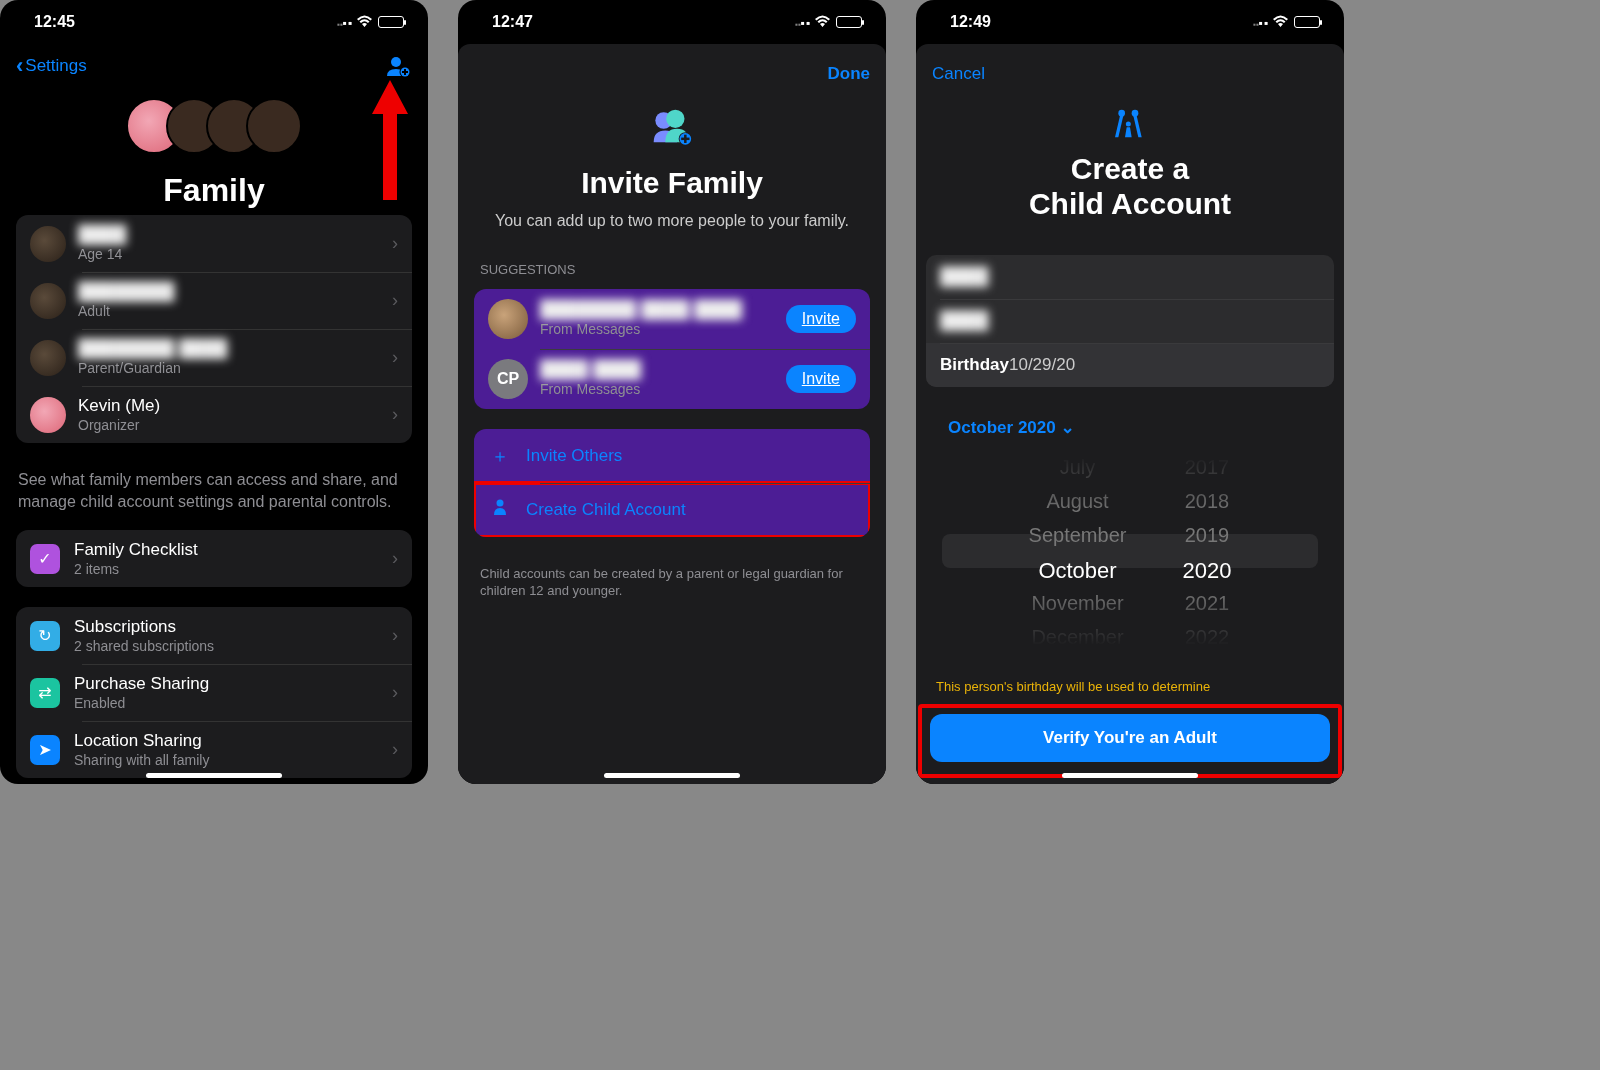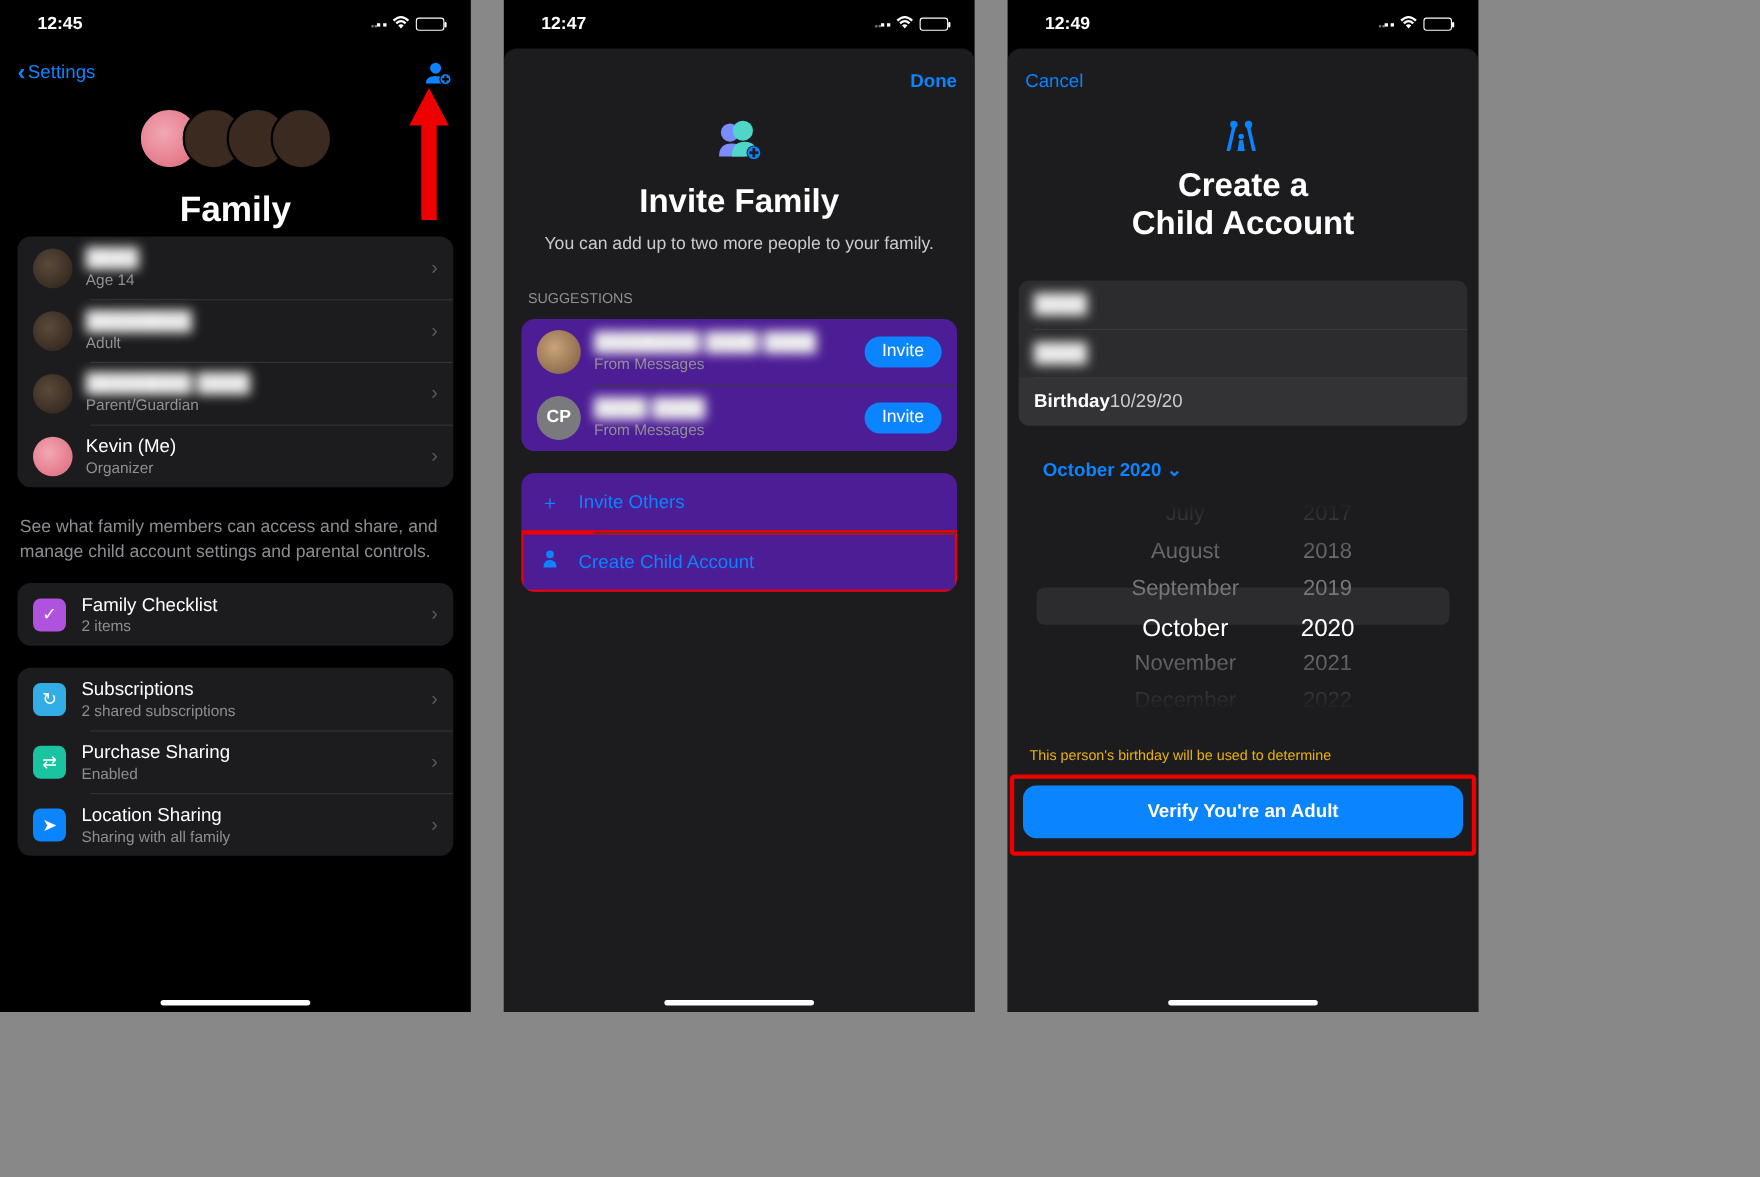--- a/index.html
+++ b/index.html
@@ -6,26 +6,27 @@
   body {
     background: #888;
     font-family: -apple-system, "SF Pro Text", "Helvetica Neue", Arial, sans-serif;
     display: flex;
     gap: 30px;
     padding: 0;
     justify-content: flex-start;
   }
   .phone {
     width: 428px;
-    height: 920px;
+    height: 784px;
     background: #000;
     color: #fff;
     position: relative;
     overflow: hidden;
     flex-shrink: 0;
+    border-radius: 18px;
   }
   .phone.sheet-bg { background: #000; }
   .status-bar {
     height: 44px;
     display: flex;
     justify-content: space-between;
     align-items: center;
     padding: 0 24px 0 34px;
     font-size: 16px;
     font-weight: 600;
@@ -111,21 +112,21 @@
 
   .invite-hero { text-align:center; padding: 8px 30px 20px; }
   .invite-hero .title { font-size:30px; font-weight:700; margin-top:12px; }
   .invite-hero .desc { font-size:16px; color:#ccc; margin-top:10px; line-height:1.35; }
   .sect-header {
     text-transform:uppercase; font-size:13px; color:#8e8e93; padding: 10px 22px 12px;
   }
   .sheet .section { background:#4c1d95; }
   .sheet .row + .row::before { background:#3a3a3c; }
   .invite-btn {
-    background:#0a84ff; color:#fff; border-radius:16px; padding:5px 16px; font-size:16px; font-weight:500;
+    background:#0a84ff; color:#fff; border-radius:16px; padding:5px 16px; font-size:16px; font-weight:500;text-decoration:underline;
   }
   .circ-init {
     width:40px; height:40px; border-radius:50%; background:#7a7a7e; display:flex; align-items:center; justify-content:center;
     font-size:16px; font-weight:600; margin-right:12px; flex-shrink:0;
   }
   .action-row {
     color:#0a84ff; font-size:17px;
   }
   .action-row .ico { width:24px; margin-right:14px; text-align:center; font-size:18px; }
   .red-box { outline: 4px solid #e00; outline-offset:-2px; }
@@ -362,20 +363,21 @@
       <div class="row action-row red-box">
         <span class="ico">
           <svg width="18" height="18" viewBox="0 0 18 18">
               <circle cx="9" cy="5" r="3.5" fill="#0a84ff"></circle>
               <path d="M3 17 Q3 10 9 10 Q15 10 15 17 Z" fill="#0a84ff"></path>
             </svg>
         </span>
         <span>Create Child Account</span>
       </div>
     </div>
+    <div class="child-note">Child accounts can be created by a parent or legal guardian for children 12 and younger.</div>
   </div>
   <div class="home-ind"></div>
 </div>
 
 <div class="phone sheet-bg">
   <div class="status-bar">
     <span class="status-left">12:49</span>
     <span class="status-right">
       <span class="cell-bars"></span>
       <span class="wifi">

